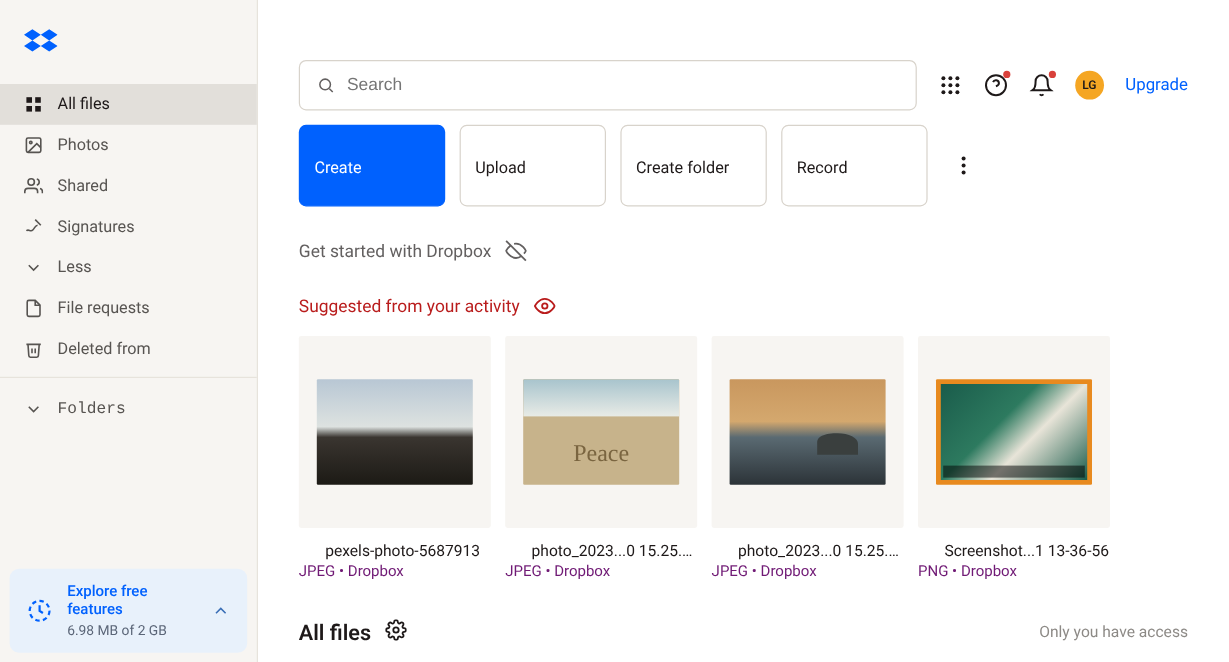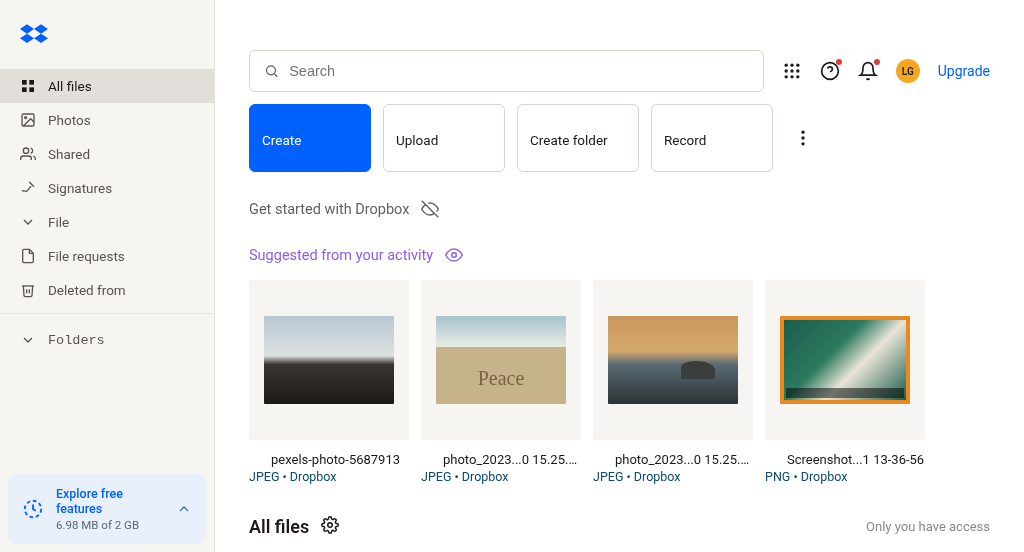--- a/index.html
+++ b/index.html
@@ -39,29 +39,29 @@
 .upgrade { color: #0061fe; font-size: 14px; cursor: pointer; }
 
 .actions { display: flex; gap: 12px; padding: 0 34px; align-items: center; }
 .action-card { width: 122px; height: 68px; border: 1px solid #d8d3cb; border-radius: 6px; padding: 27px 12px; display: flex; flex-direction: column; justify-content: space-between; cursor: pointer; background: #fff; }
 .action-card.primary { background: #0061fe; border-color: #0061fe; color: #fff; }
 .action-card svg { width: 18px; height: 18px; }
 .action-card .label { font-size: 13.5px; }
 .actions .more { margin-left: 8px; cursor: pointer; }
 
 .section-row { display: flex; align-items: center; gap: 12px; padding: 28px 34px 0; color: #636060; font-size: 14.5px; }
-.section-row.dark { color: #8b5cf6; }
+.section-row.dark { color: #b91c1c; }
 .section-row svg { width: 18px; height: 18px; }
 
 .suggested { display: flex; gap: 12px; padding: 16px 34px 0; }
 .card { width: 160px; }
 .thumb { width: 160px; height: 160px; background: #f7f5f2; display: flex; align-items: center; justify-content: center; border-radius: 2px; }
 .thumb-img { width: 130px; height: 88px; border-radius: 1px; }
 .card .fname { font-size: 13px; margin-top: 12px; white-space: nowrap; overflow: hidden; text-overflow: ellipsis; margin-left: 22px; }
-.card .fmeta { font-size: 12.5px; color: #0c4a6e; margin-top: 2px; }
+.card .fmeta { font-size: 12.5px; color: #701a75; margin-top: 2px; }
 
 .allfiles-row { display: flex; align-items: center; padding: 32px 34px 0; }
 .allfiles-row h2 { font-size: 18px; font-weight: 600; }
 .allfiles-row .gear { margin-left: 12px; cursor: pointer; }
 .allfiles-row .access { margin-left: auto; font-size: 13px; color: #8d8a86; }
 
 .filter-row { display: flex; align-items: center; gap: 10px; padding: 18px 34px 0; }
 .pill { background: #e5e5e5; border-radius: 999px; padding: 7px 16px; font-size: 13px; cursor: pointer; font-style: italic; }
 .view-toggles { margin-left: auto; display: flex; gap: 12px; }
 .view-toggles svg { width: 18px; height: 18px; cursor: pointer; }
@@ -118,21 +118,21 @@
         <svg viewBox="0 0 24 24" fill="none" stroke="currentColor" stroke-width="2">
             <path d="M3 17c3-3 5 2 8-1s3-6 6-6"></path>
             <path d="M14 3l7 7"></path>
           </svg>
         <span>Signatures</span>
       </li>
       <li class="nav-item">
         <svg viewBox="0 0 24 24" fill="none" stroke="currentColor" stroke-width="2">
             <polyline points="6 9 12 15 18 9"></polyline>
           </svg>
-        <span>File</span>
+        <span>Less</span>
       </li>
       <li class="nav-item">
         <svg viewBox="0 0 24 24" fill="none" stroke="currentColor" stroke-width="2">
             <path d="M14 2H6a2 2 0 0 0-2 2v16a2 2 0 0 0 2 2h12a2 2 0 0 0 2-2V8z"></path>
             <polyline points="14 2 14 8 20 8"></polyline>
           </svg>
         <span>File requests</span>
       </li>
       <li class="nav-item">
         <svg viewBox="0 0 24 24" fill="none" stroke="currentColor" stroke-width="2">

